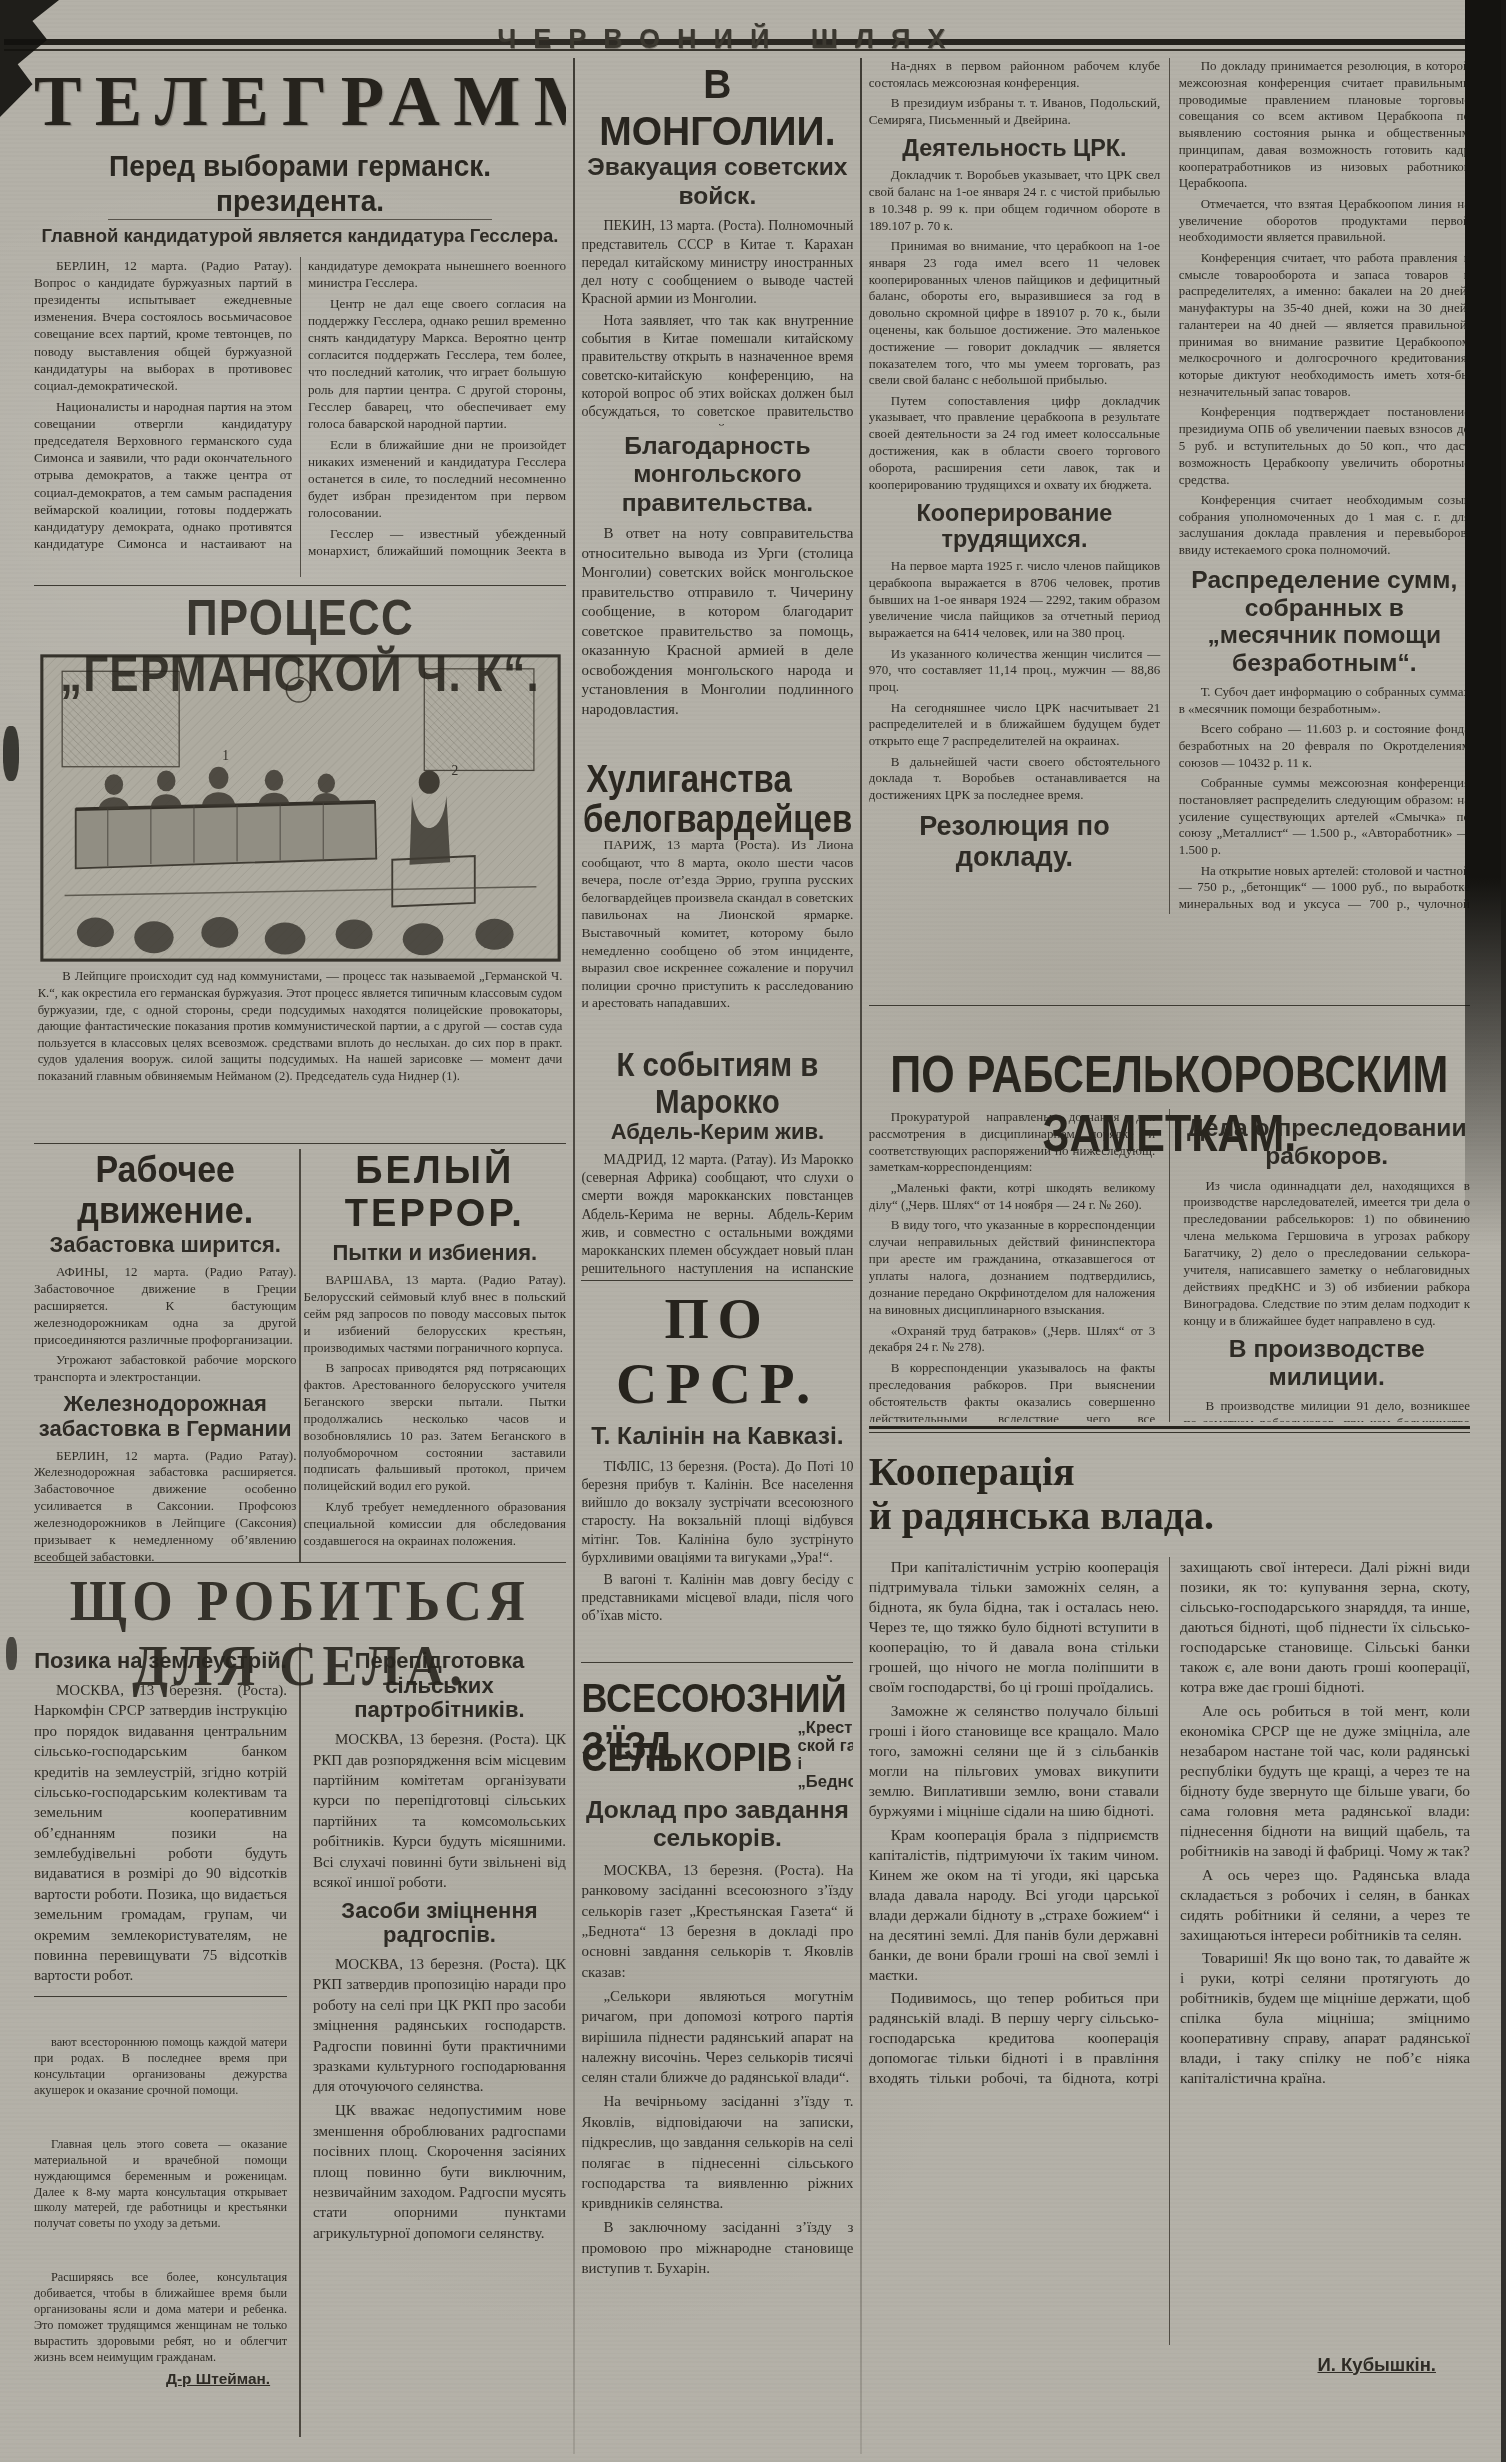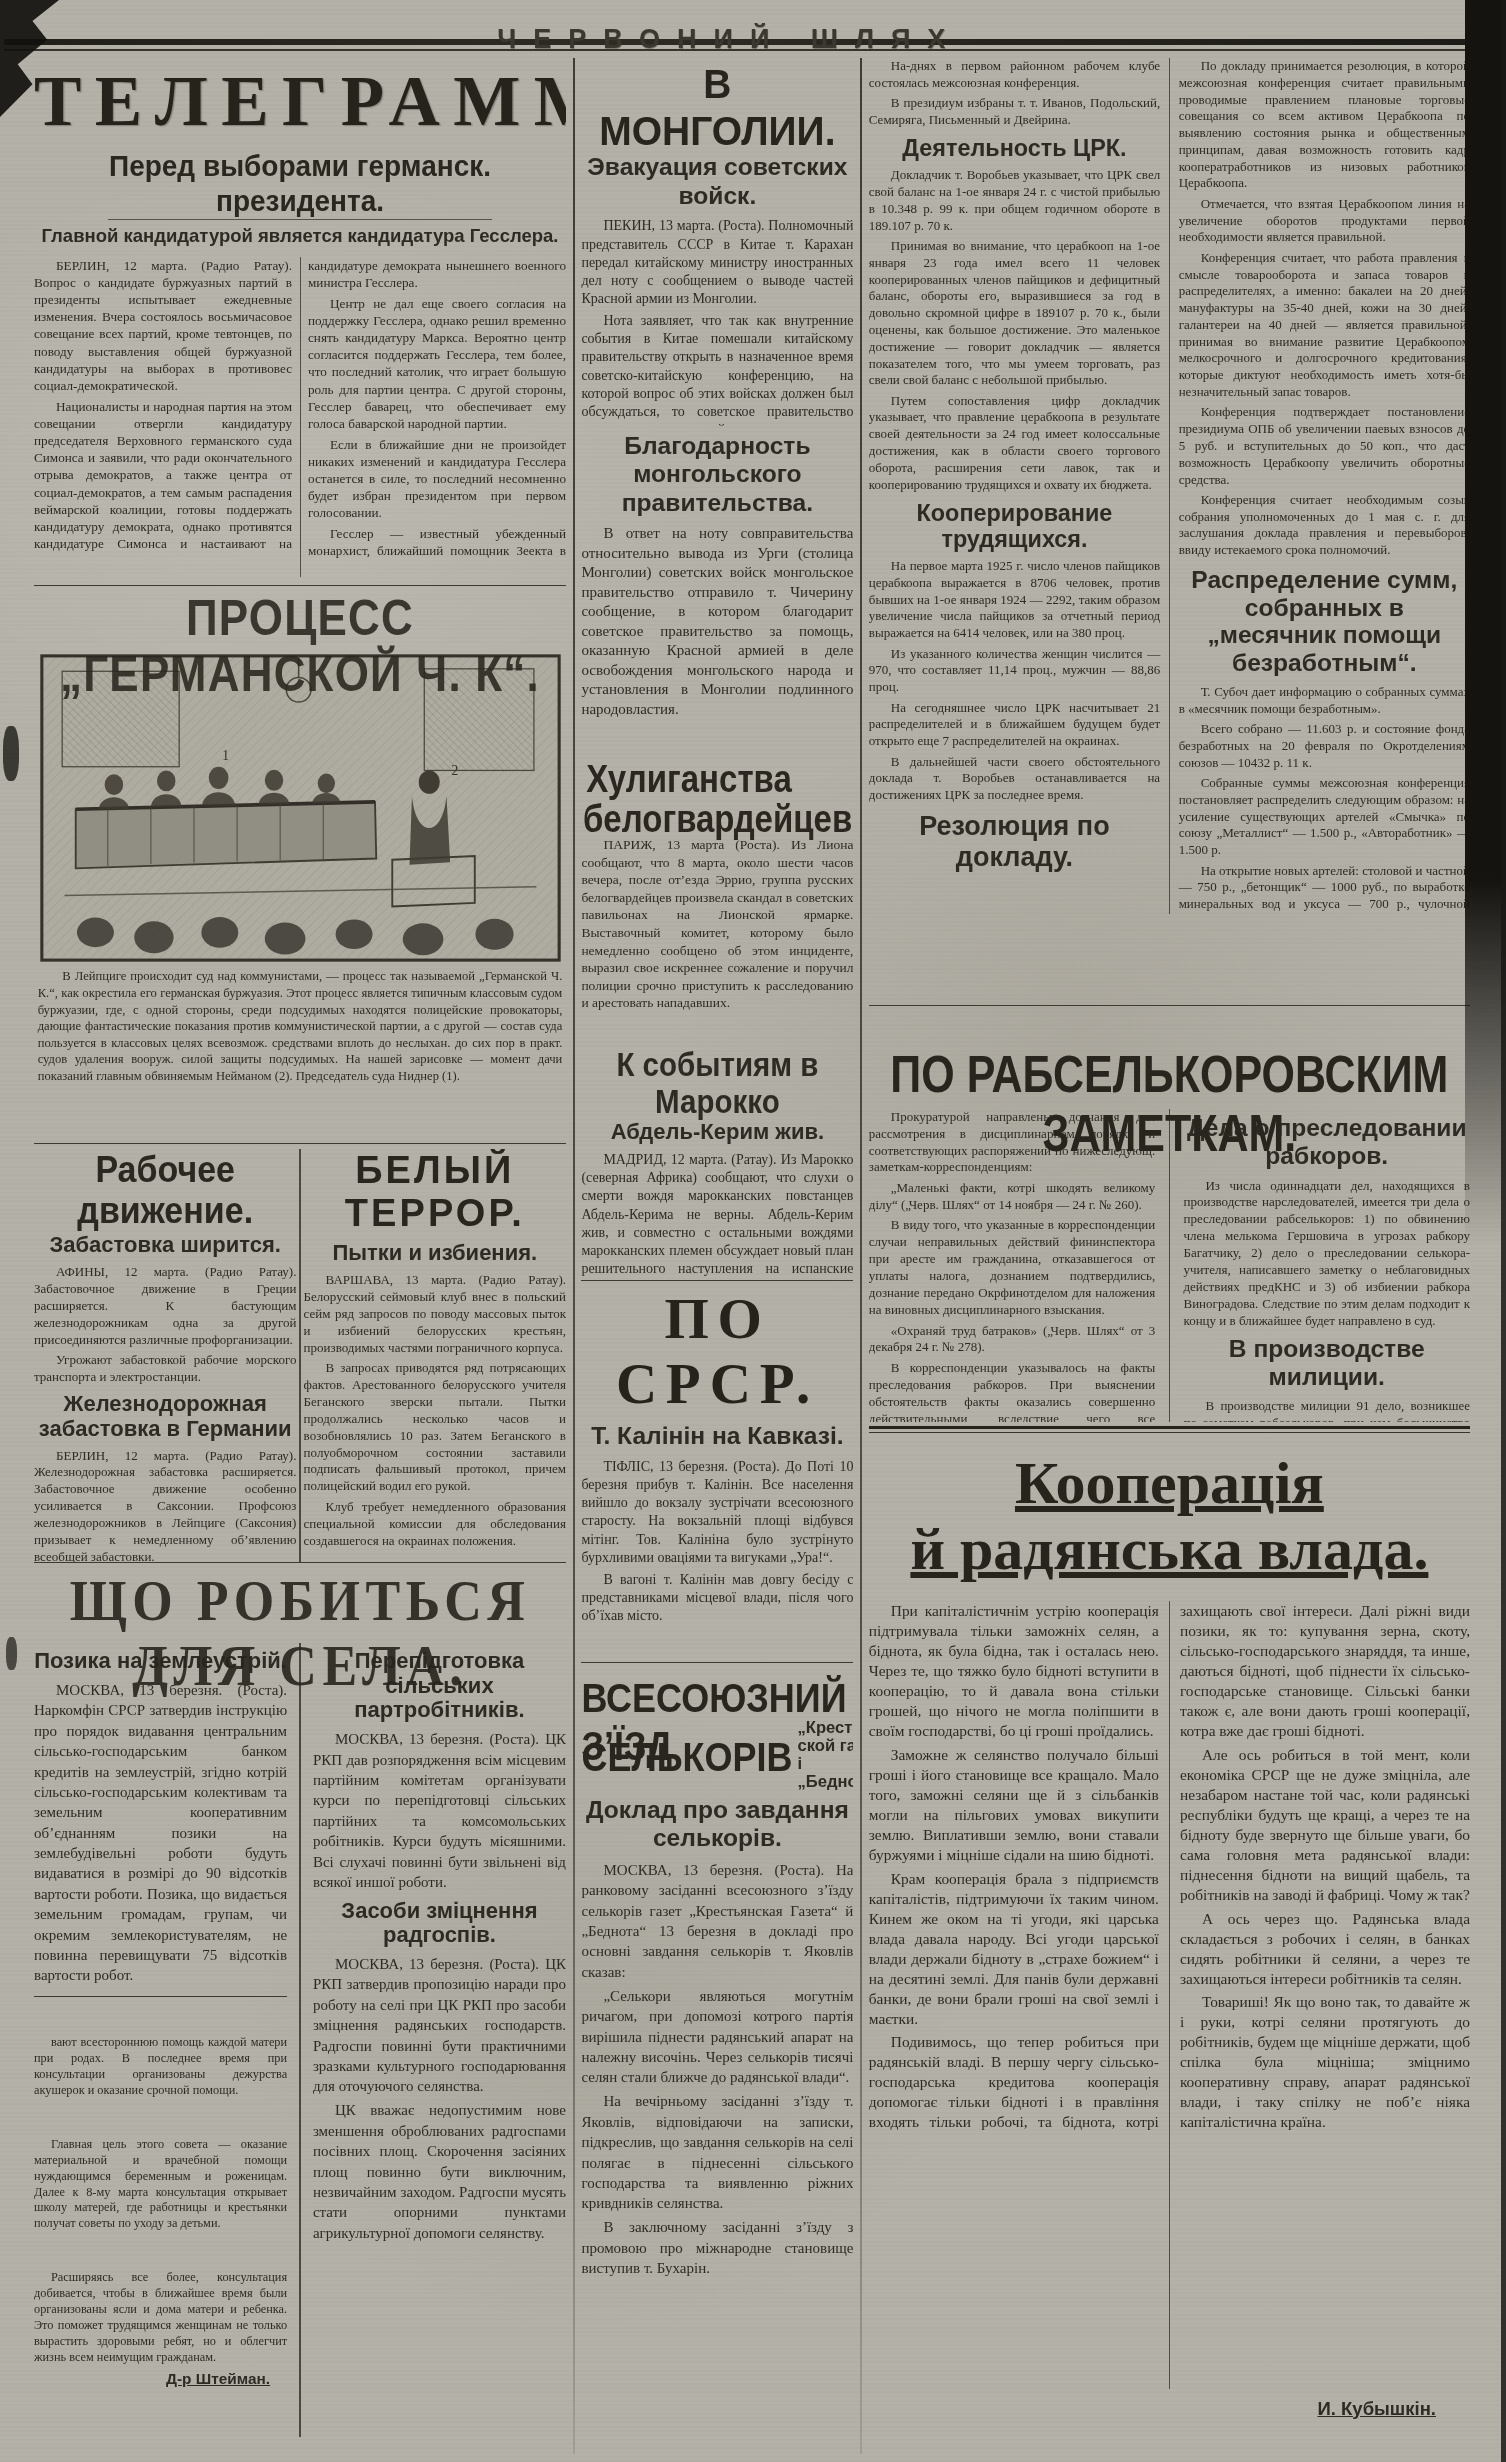--- a/index.html
+++ b/index.html
@@ -125,21 +125,21 @@
   .h-rab-wrap{height:64px;margin-top:35px;}
   .h-rab{font-family:"Liberation Sans",sans-serif;font-weight:bold;font-size:43px;text-align:center;margin:0;
     transform:scaleY(1.2);transform-origin:top;color:#28251e;}
   .rab-row{display:flex;gap:13.5px;height:342px;}
   .rab-row .body{font-size:13px;}
 
   .coop-rule{margin:3.7px 0 0;}
   .coop-rule .r1{height:3.7px;background:#26231d;}
   .coop-rule .r2{height:1.2px;background:#37342c;margin-top:2.5px;}
   .sec-coop{height:1021px;padding-top:2.5px;}
-  .h-coop{font-weight:bold;font-size:60px;line-height:1.1;text-align:center;margin:14.8px 0 18.5px;color:#27241d;text-decoration:underline;}
+  .h-coop{font-weight:bold;font-size:40px;line-height:1.1;text-align:left;margin:14.8px 0 18.5px;color:#27241d;}
   .coop-cols{column-count:2;column-gap:21px;column-rule:0.6px solid #514d45;height:788px;overflow:hidden;font-size:15.4px;}
   .coop-sig{font-size:18.5px;padding-right:34px;margin-top:8.6px;}
 </style>
 </head>
 <body>
 
 <div class="page">
   <div class="artifact corner-tear"></div>
   <div class="artifact right-band"></div>
   <div class="artifact right-edge"></div>

